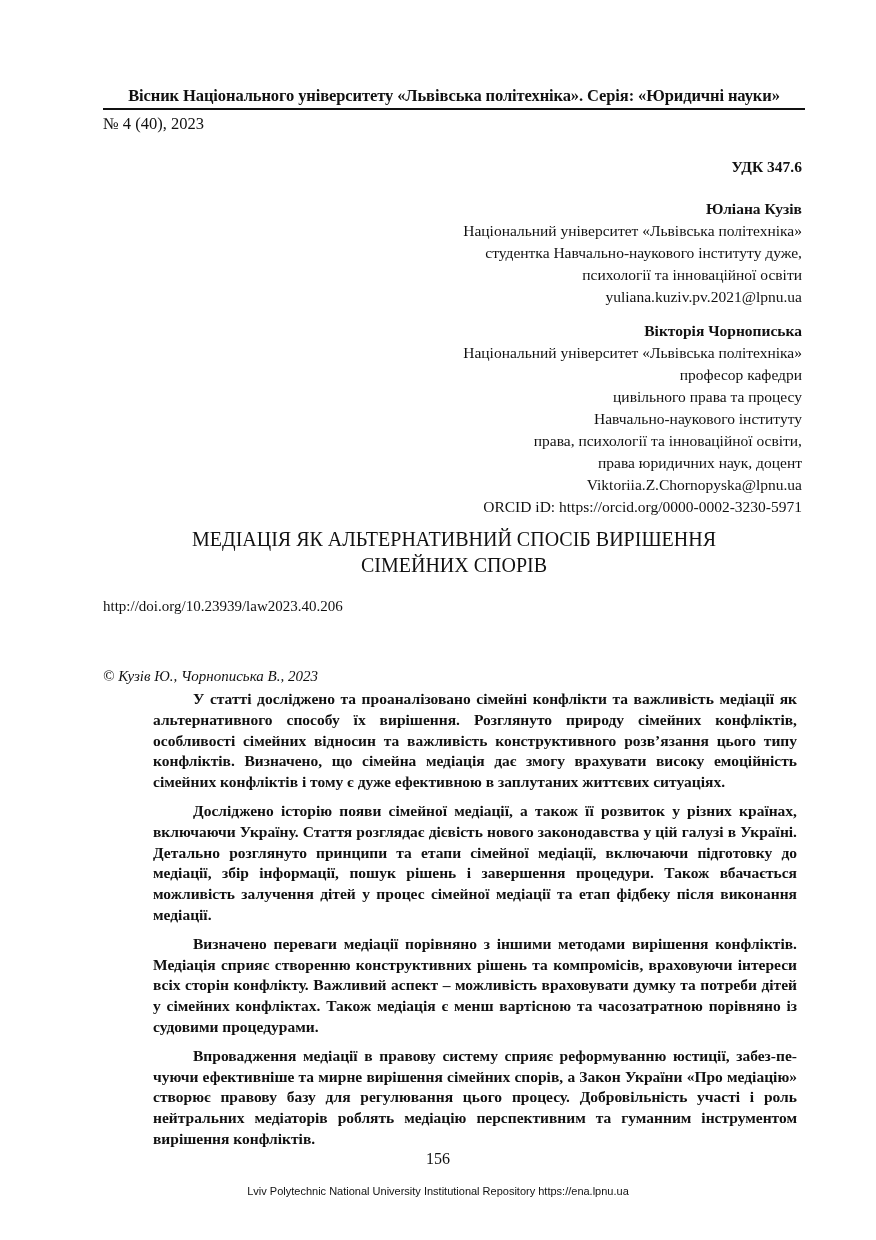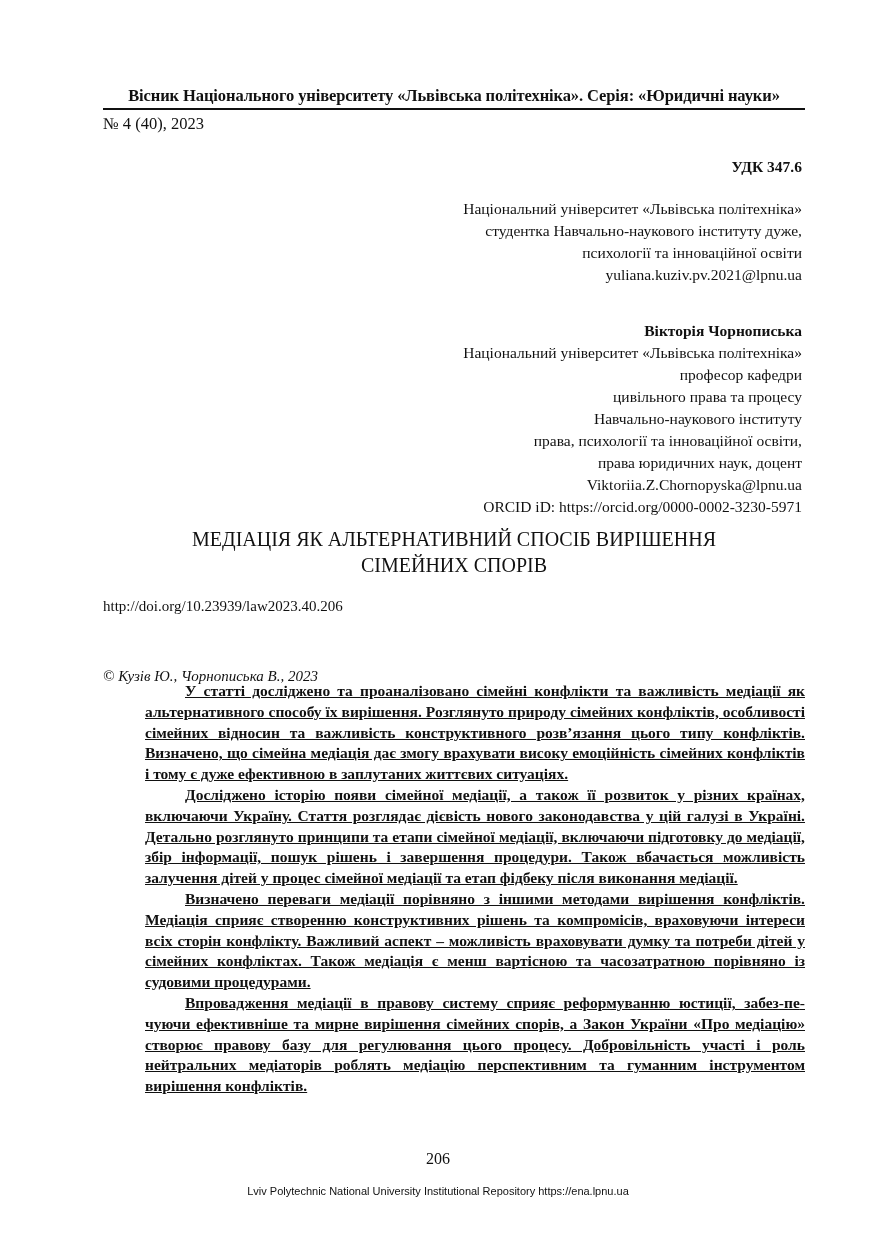--- a/index.html
+++ b/index.html
@@ -10,35 +10,36 @@
     .issue { position: absolute; left: 103px; top: 114px; font-weight: normal; font-size: 16.5px; }
     .udk { position: absolute; right: 74px; top: 158px; font-weight: bold; font-size: 15.5px; text-align: right; }
     .author-block { position: absolute; right: 74px; text-align: right; font-size: 15.5px; line-height: 22px; }
     .author-block .name { font-weight: bold; }
     .author-1 { top: 198px; }
     .author-2 { top: 320px; }
     .title { position: absolute; left: 103px; top: 526px; width: 702px; text-align: center; font-weight: normal; font-size: 20px; line-height: 26px; }
     .doi { position: absolute; left: 103px; top: 598px; font-size: 15px; }
     .copyright { position: absolute; left: 103px; top: 640px; font-size: 15px; font-style: italic; margin-top: 28px; }
     .abstract { position: absolute; left: 145px; top: 681px; width: 660px; font-weight: bold; font-size: 15.5px; line-height: 20.8px; text-align: justify; }
-    .abstract p { margin: 0; text-indent: 40px; text-decoration: underline; }
+    .abstract p { margin: 8px; text-indent: 40px; }
     .page-number { position: absolute; left: 0; top: 1150px; width: 876px; text-align: center; font-size: 16px; }
     .repo-footer { position: absolute; left: 0; top: 1185px; width: 876px; text-align: center; font-family: "Liberation Sans", sans-serif; font-size: 11px; }
   </style>
 </head>
 <body>
 
 <div class="page">
   <div class="journal-header">Вісник Національного університету «Львівська політехніка». Серія: «Юридичні науки»</div>
   <div class="header-rule"></div>
   <div class="issue">№ 4 (40), 2023</div>
 
   <div class="udk">УДК 347.6</div>
 
   <div class="author-block author-1">
+    <div class="name">Юліана Кузів</div>
     <div>Національний університет «Львівська політехніка»</div>
     <div>студентка Навчально-наукового інституту дуже,</div>
     <div>психології та інноваційної освіти</div>
     <div>yuliana.kuziv.pv.2021@lpnu.ua</div>
   </div>
 
   <div class="author-block author-2">
     <div class="name">Вікторія Чорнописька</div>
     <div>Національний університет «Львівська політехніка»</div>
     <div>професор кафедри</div>
@@ -58,15 +59,15 @@
   <div class="doi">http://doi.org/10.23939/law2023.40.206</div>
   <div class="copyright">© Кузів Ю., Чорнописька В., 2023</div>
 
   <div class="abstract">
     <p>У статті досліджено та проаналізовано сімейні конфлікти та важливість медіації як альтернативного способу їх вирішення. Розглянуто природу сімейних конфліктів, особливості сімейних відносин та важливість конструктивного розв’язання цього типу конфліктів. Визначено, що сімейна медіація дає змогу врахувати високу емоційність сімейних конфліктів і тому є дуже ефективною в заплутаних життєвих ситуаціях.</p>
     <p>Досліджено історію появи сімейної медіації, а також її розвиток у різних країнах, включаючи Україну. Стаття розглядає дієвість нового законодавства у цій галузі в Україні. Детально розглянуто принципи та етапи сімейної медіації, включаючи підго­товку до медіації, збір інформації, пошук рішень і завершення процедури. Також вба­чається можливість залучення дітей у процес сімейної медіації та етап фідбеку після виконання медіації.</p>
     <p>Визначено переваги медіації порівняно з іншими методами вирішення конфліктів. Медіація сприяє створенню конструктивних рішень та компромісів, враховуючи інте­реси всіх сторін конфлікту. Важливий аспект – можливість враховувати думку та по­треби дітей у сімейних конфліктах. Також медіація є менш вартісною та часозатратною порівняно із судовими процедурами.</p>
     <p>Впровадження медіації в правову систему сприяє реформуванню юстиції, забез-пе­чуючи ефективніше та мирне вирішення сімейних спорів, а Закон України «Про ме­діацію» створює правову базу для регулювання цього процесу. Добровільність участі і роль нейтральних медіаторів роблять медіацію перспективним та гуманним інструмен­том вирішення конфліктів.</p>
   </div>
 
-  <div class="page-number">206</div>
+  <div class="page-number">156</div>
   <div class="repo-footer">Lviv Polytechnic National University Institutional Repository https://ena.lpnu.ua</div>
 </div>
 
 </body></html>

